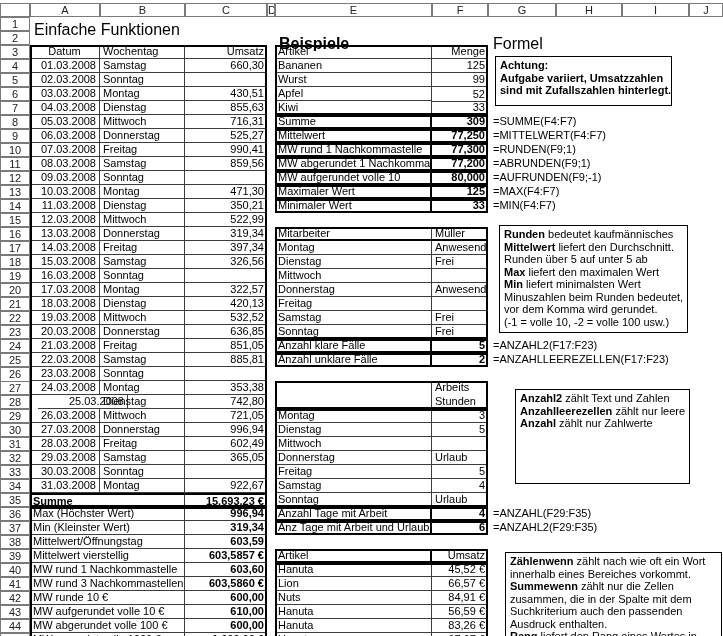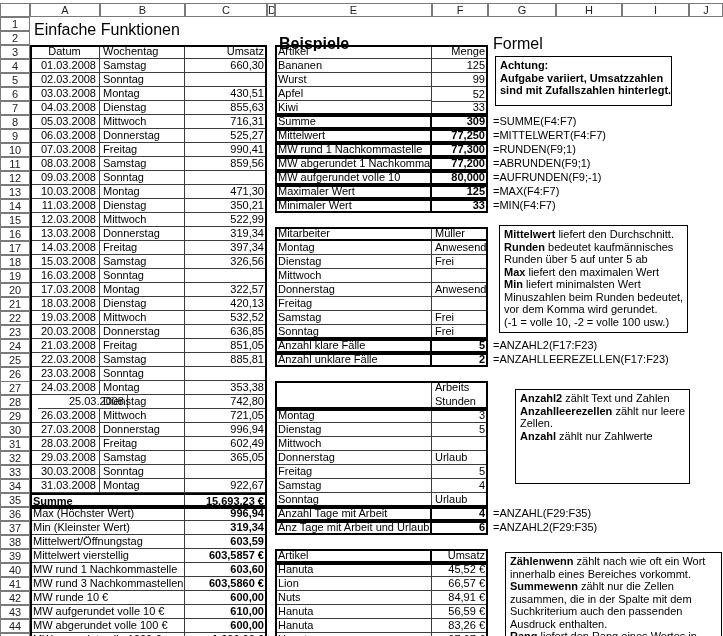--- a/index.html
+++ b/index.html
@@ -307,33 +307,32 @@
     <div class="cell right" style="left: 432px; top: 619px; width: 56px; height: 14px; border-bottom: 1px solid rgb(60, 60, 60);">83,26 €</div>
     <div class="cell" style="left: 275px; top: 633px; width: 157px; height: 14px; border-right: 1px solid rgb(60, 60, 60); border-bottom: 1px solid rgb(60, 60, 60);">Hanuta</div>
     <div class="cell right" style="left: 432px; top: 633px; width: 56px; height: 14px; border-bottom: 1px solid rgb(60, 60, 60);">67,67 €</div>
     <div class="outline" style="left: 275px; top: 563px; width: 213px; height: 98px;"></div>
     <div class="note" style="left: 495px; top: 56px; width: 177px; height: 50px;">
       <div class="ln"><b>Achtung:</b></div>
       <div class="ln"><b>Aufgabe variiert, Umsatzzahlen</b></div>
       <div class="ln"><b>sind mit Zufallszahlen hinterlegt.</b></div>
     </div>
     <div class="note" style="left: 499px; top: 225px; width: 189px; height: 108px;">
+      <div class="ln"><b>Runden</b> bedeutet kaufmännisches</div>
       <div class="ln"><b>Mittelwert</b> liefert den Durchschnitt.</div>
-      <div class="ln"><b>Runden</b> bedeutet kaufmännisches</div>
       <div class="ln">Runden über 5 auf unter 5 ab</div>
       <div class="ln"><b>Max</b> liefert den maximalen Wert</div>
       <div class="ln"><b>Min</b> liefert minimalsten Wert</div>
       <div class="ln">Minuszahlen beim Runden bedeutet,</div>
       <div class="ln">vor dem Komma wird gerundet.</div>
       <div class="ln">(-1 = volle 10, -2 = volle 100 usw.)</div>
     </div>
     <div class="note" style="left: 515px; top: 389px; width: 175px; height: 95px;">
       <div class="ln"><b>Anzahl2</b> zählt Text und Zahlen</div>
       <div class="ln"><b>Anzahlleerezellen</b> zählt nur leere</div>
-      <div class="ln">Zellen.</div>
       <div class="ln"><b>Anzahl</b> zählt nur Zahlwerte</div>
     </div>
     <div class="note" style="left: 505px; top: 552px; width: 217px; height: 100px;">
       <div class="ln"><b>Zählenwenn</b> zählt nach wie oft ein Wort</div>
       <div class="ln">innerhalb eines Bereiches vorkommt.</div>
       <div class="ln"><b>Summewenn</b> zählt nur die Zellen</div>
       <div class="ln">zusammen, die in der Spalte mit dem</div>
       <div class="ln">Suchkriterium auch den passenden</div>
       <div class="ln">Ausdruck enthalten.</div>
       <div class="ln"><b>Rang</b> liefert den Rang eines Wertes in</div>

